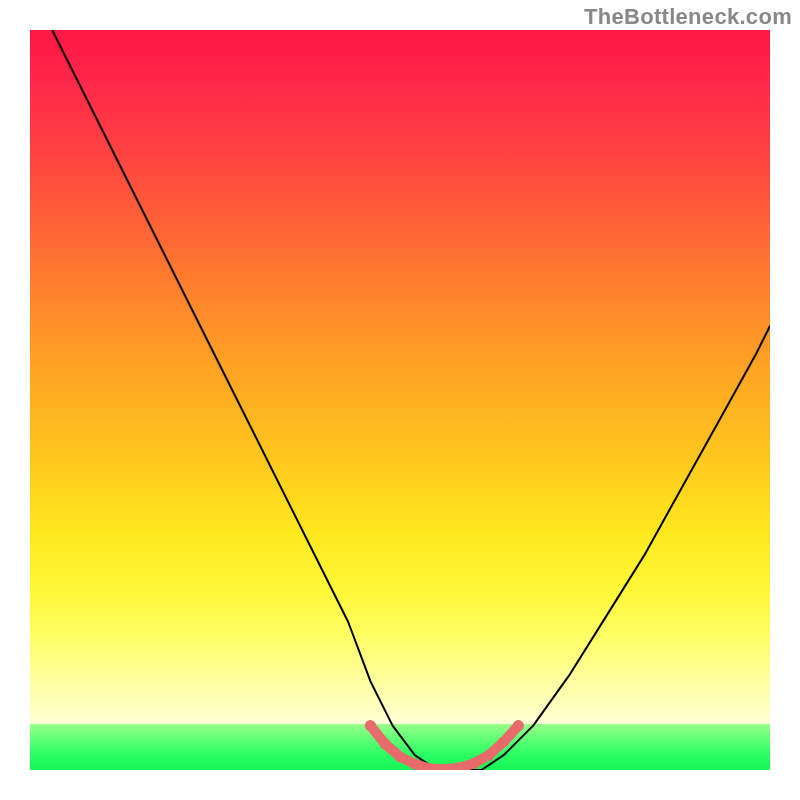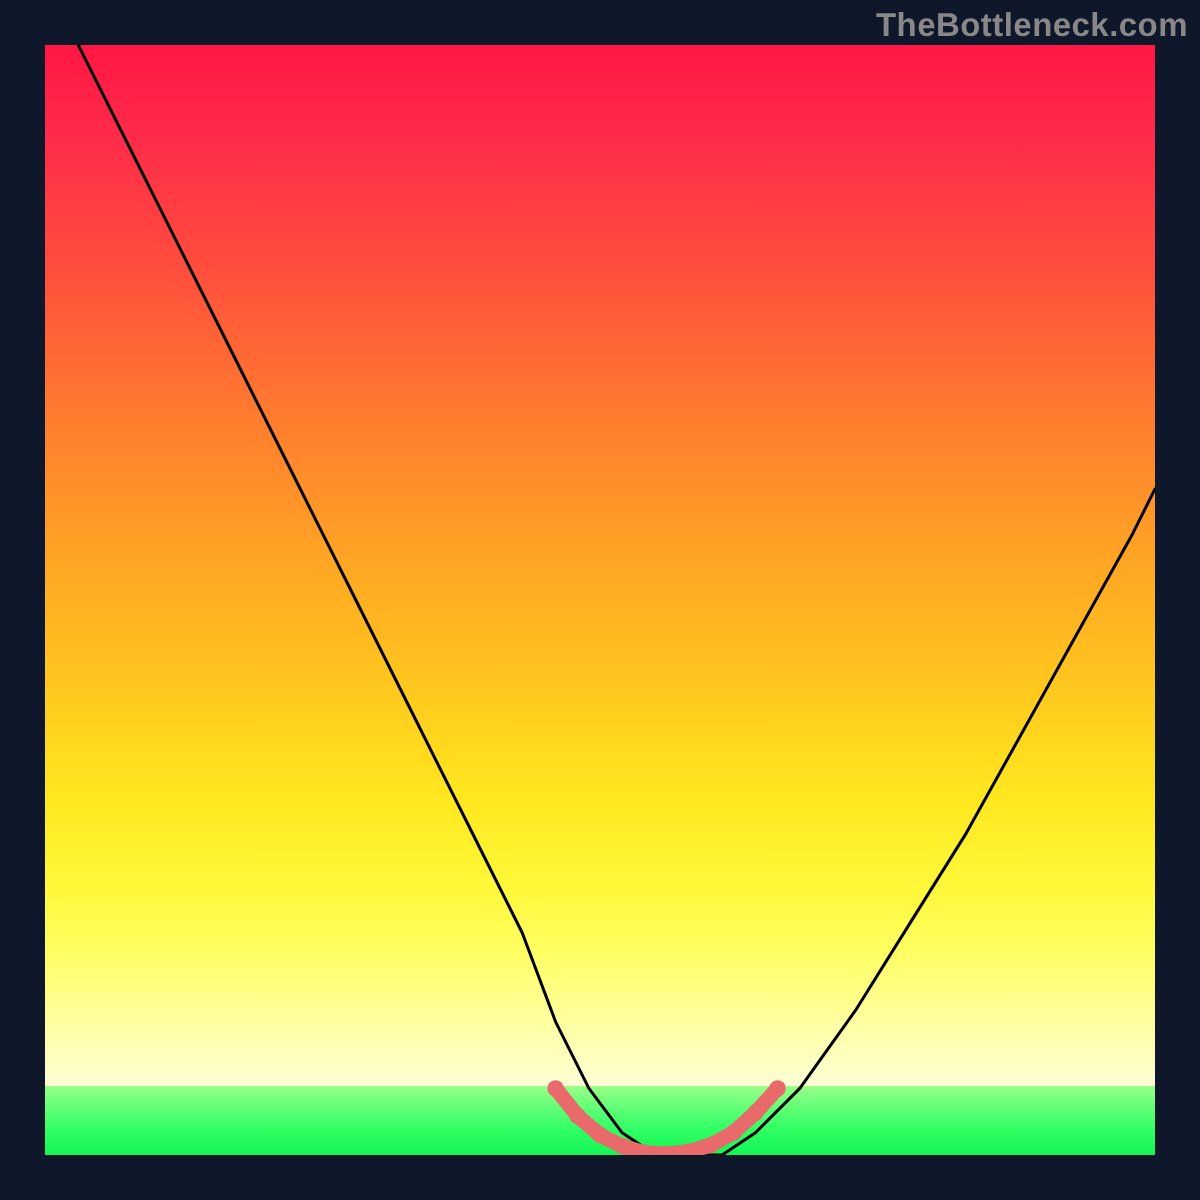--- a/index.html
+++ b/index.html
@@ -10,21 +10,21 @@
     background: #000;
     overflow: hidden;
     font-family: Arial, Helvetica, sans-serif;
   }
   .frame {
     position: absolute;
     top: 0;
     left: 0;
     width: 800px;
     height: 800px;
-    background: #0f172a;
+    background: #ffffff;
   }
   .plot {
     position: absolute;
     top: 30px;
     left: 30px;
     width: 740px;
     height: 740px;
     
     background: linear-gradient(to bottom,
       #ff1744 0%,

